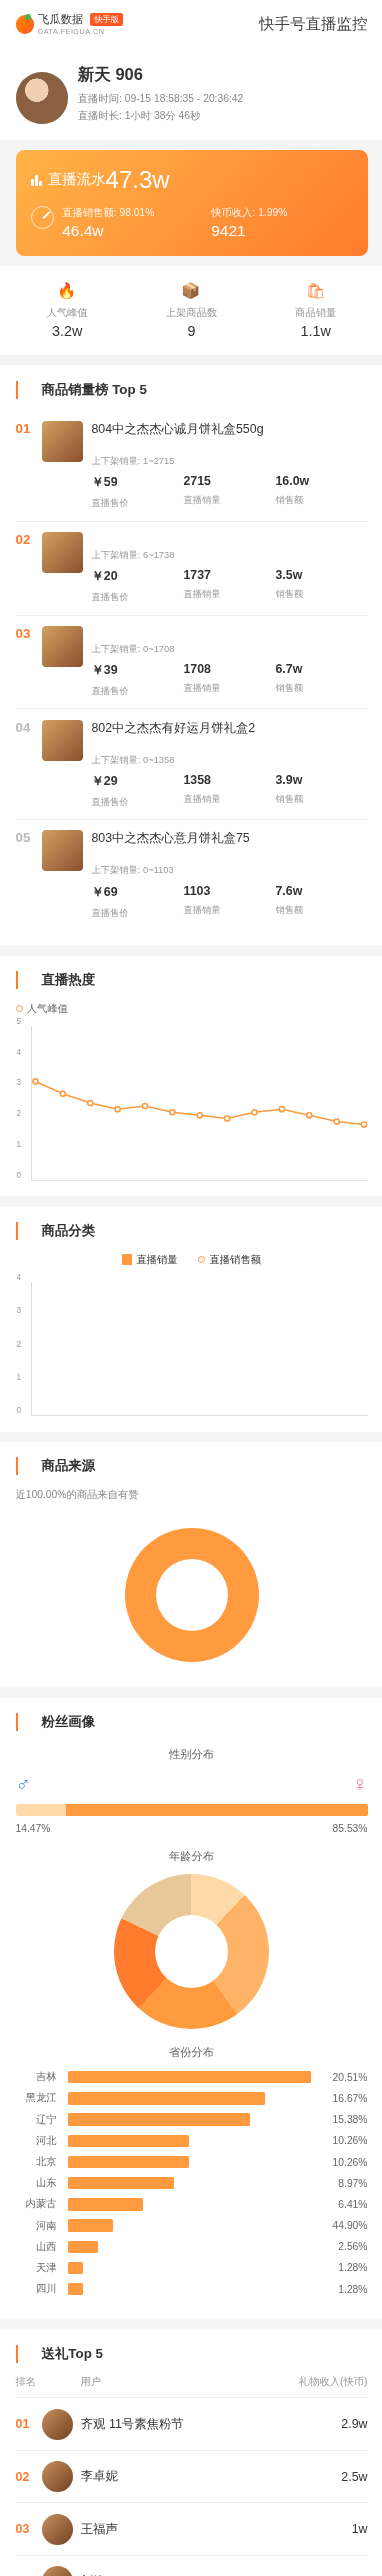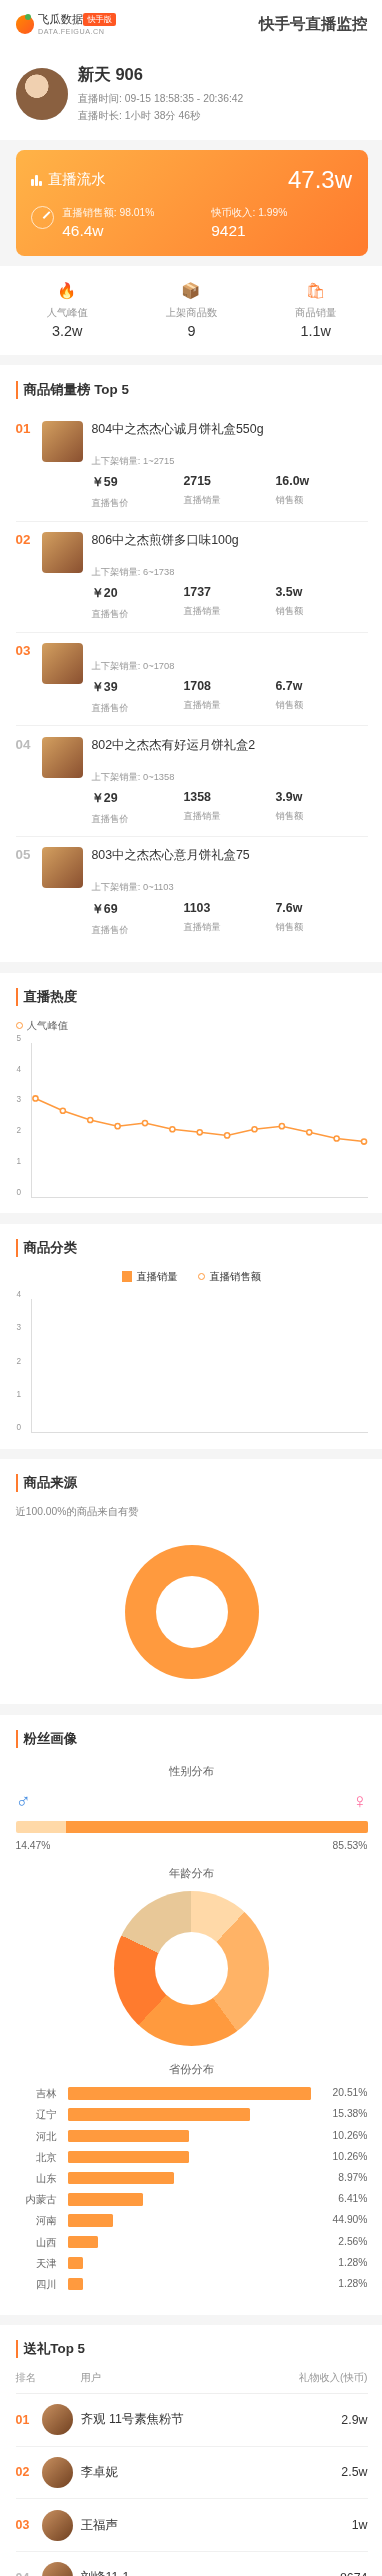--- a/index.html
+++ b/index.html
@@ -3,48 +3,48 @@
 <meta charset="utf-8">
 <style>
 *{margin:0;padding:0;box-sizing:border-box;font-family:-apple-system,"PingFang SC","Microsoft YaHei",sans-serif}
 body{background:#f5f5f5;width:383px;margin:0 auto;font-size:11.3px;color:#333}
 .header{background:#fff;padding:12.4px 15.5px;display:flex;align-items:center;justify-content:space-between}
 .logo-box{display:flex;align-items:center;gap:4.1px}
 .logo-icon{width:18.5px;height:18.5px;background:linear-gradient(135deg,#ff8a00,#ff5722);border-radius:50%;position:relative}
 .logo-icon::after{content:"";position:absolute;width:6.2px;height:6.2px;background:#4caf50;border-radius:50%;top:-1px;left:9.3px}
 .logo-sub{font-size:7.2px;color:#999;letter-spacing:0.5px}
 .logo-badge{background:#ff5722;color:#fff;font-size:8.2px;padding:1px 4.1px;border-radius:2.1px}
-.page-title{font-size:15.5px;font-weight:700;color:#444}
-.profile{background:#fff;padding:15.5px;display:flex;gap:10.3px;align-items:center}
+.page-title{font-size:15.5px;font-weight:400;color:#444}
+.profile{background:#fff;padding:15.5px;display:flex;gap:10.3px;align-items:flex-end}
 .avatar{width:52px;height:52px;border-radius:50%;background:linear-gradient(135deg,#ddd,#bbb);flex-shrink:0;position:relative;overflow:hidden}
 .avatar::after{content:"";position:absolute;inset:0;background:radial-gradient(circle at 40% 35%,#f0d0b0 25%,#8a6040 26%)}
 .profile-info{flex:1}
 .profile-name{font-size:16.5px;font-weight:600;margin-bottom:5.2px}
 .profile-meta{font-size:10.3px;color:#888;line-height:1.6}
 .stream-card{margin:10.3px 15.5px;background:linear-gradient(135deg,#ffb347,#ff7b2e);border-radius:8.2px;padding:15.5px;color:#fff}
-.stream-top{display:flex;align-items:center;justify-content:space-between;margin-bottom:12.4px}
+.stream-top{display:flex;align-items:center;justify-content:flex-start;margin-bottom:12.4px}
 .stream-title-box{display:flex;align-items:center;gap:6.2px}
 .bar-icon{display:flex;gap:1.5px;align-items:flex-end;height:13.4px}
 .bar-icon span{width:2.6px;background:#fff;border-radius:1px}
 .bar-icon span:nth-child(1){height:7.2px}.bar-icon span:nth-child(2){height:11.3px}.bar-icon span:nth-child(3){height:5.2px}
 .stream-title{font-size:14.4px}
 .stream-amount{font-size:24px;font-weight:300}
 .stream-row{display:flex;align-items:flex-start;gap:8.2px}
 .odometer{width:23px;height:23px;border:1.5px solid rgba(255,255,255,.7);border-radius:50%;position:relative}
 .odometer::after{content:"";position:absolute;width:1.5px;height:9.3px;background:#fff;top:2.1px;left:50%;transform-origin:bottom;transform:translateX(-50%) rotate(45deg)}
 .stream-col{flex:1}
 .stream-label{font-size:10.3px;opacity:.9}
 .stream-val{font-size:15.5px;font-weight:300;margin-top:2.1px}
 .stat-bar{background:#fff;display:flex;padding:15.5px 5.2px}
 .stat-item{flex:1;text-align:center}
 .stat-icon{width:18.5px;height:18.5px;margin:0 auto 6.2px;display:flex;align-items:center;justify-content:center;font-size:15.5px}
 .stat-label{font-size:10.3px;color:#999;margin-bottom:3.1px}
 .stat-val{font-size:14.4px;color:#333}
 .section{background:#fff;margin-top:10.3px;padding:15.5px}
-.sec-title{font-size:13.4px;font-weight:600;padding-left:6px;border-left:2.6px solid #ff7b2e;margin-bottom:12.4px}
+.sec-title{font-size:13.4px;font-weight:600;padding-left:24px;border-left:2.6px solid #ff7b2e;margin-bottom:12.4px}
 .rank-item{display:flex;gap:8.2px;padding:10.3px 0;border-bottom:0.5px solid #f0f0f0}
 .rank-item:last-child{border:none}
 .rank-num{font-size:13.4px;font-weight:700;color:#ff7b2e;width:18.5px;flex-shrink:0}
 .rank-num.gray{color:#bbb}
 .rank-img{width:41px;height:41px;background:linear-gradient(135deg,#d4a060,#8a5030);border-radius:4.1px;flex-shrink:0}
 .rank-body{flex:1;min-width:0}
 .rank-name{font-size:12.4px;font-weight:500;white-space:nowrap;overflow:hidden;text-overflow:ellipsis}
 .rank-sub{font-size:9.3px;color:#999;margin-top:17px}
 .rank-metrics{display:flex;margin-top:6.2px}
 .rank-m{flex:1}
@@ -63,21 +63,21 @@
 .donut{width:134px;height:134px;border-radius:50%;background:conic-gradient(#ff9a3e 0 360deg);position:relative}
 .donut::after{content:"";position:absolute;inset:31px;background:#fff;border-radius:50%}
 .gender-row{display:flex;justify-content:space-between;align-items:flex-end;margin-bottom:8.2px}
 .gender-icon{font-size:20.6px}
 .gender-icon.m{color:#4a90e2}.gender-icon.f{color:#ff6b9d}
 .gender-bar{height:12.4px;background:#ffd9a8;border-radius:2.1px;position:relative;overflow:hidden;margin-bottom:6.2px}
 .gender-bar-fill{position:absolute;right:0;top:0;bottom:0;background:#ff9a3e}
 .gender-pct{display:flex;justify-content:space-between;font-size:10.3px;color:#666}
 .age-donut{width:155px;height:155px;margin:10.3px auto;border-radius:50%;position:relative}
 .age-donut::after{content:"";position:absolute;inset:41px;background:#fff;border-radius:50%}
-.prov-row{display:flex;align-items:flex-start;margin-bottom:7.2px;gap:11px}
+.prov-row{display:flex;align-items:center;margin-bottom:7.2px;gap:11px}
 .prov-name{width:41px;font-size:10.3px;color:#666;text-align:right}
 .prov-bar-wrap{flex:1;height:12.4px;position:relative}
 .prov-bar{height:100%;background:#ff9a3e;border-radius:1.5px}
 .prov-val{width:46px;font-size:10.3px;color:#666;text-align:right}
 .gift-head{display:flex;font-size:10.3px;color:#999;padding:0 0 8.2px;border-bottom:0.5px solid #eee}
 .gift-row{display:flex;align-items:center;padding:10.3px 0;border-bottom:0.5px solid #f0f0f0}
 .gift-num{width:26px;font-size:12.4px;font-weight:600;color:#ff7b2e}
 .gift-num.gray{color:#bbb}
 .gift-ava{width:31px;height:31px;border-radius:50%;background:linear-gradient(135deg,#c89060,#704020);margin-right:8.2px}
 .gift-name{flex:1;font-size:12.4px}
@@ -86,21 +86,21 @@
 .cat-chart{height:134px;border-left:0.5px solid #ddd;border-bottom:0.5px solid #ddd;margin-left:15.5px;position:relative}
 .cat-y{position:absolute;left:-15.5px;font-size:8.2px;color:#999}
 </style>
 </head>
 <body>
 
 <div class="header">
   <div class="logo-box">
     <div class="logo-icon"></div>
     <div>
-      <div style="display:flex;gap:0;align-items:center">
+      <div style="display:flex;gap:7px;align-items:center">
         <span>飞瓜数据</span>
         <span class="logo-badge">快手版</span>
       </div>
       <div class="logo-sub">DATA.FEIGUA.CN</div>
     </div>
   </div>
   <div class="page-title">快手号直播监控</div>
 </div>
 
 <div class="profile">
@@ -181,21 +181,20 @@
               <div class="rank-mv">16.0w</div>
               <div class="rank-ml">销售额</div>
             </div>
       </div>
     </div>
   </div>
       <div class="rank-item">
     <div class="rank-num ">02</div>
     <div class="rank-img"></div>
     <div class="rank-body">
-      <div class="rank-name">806中之杰煎饼多口味100g</div>
       <div class="rank-sub">上下架销量: 6~1738</div>
       <div class="rank-metrics">
         <div class="rank-m">
               <div class="rank-mv">￥20</div>
               <div class="rank-ml">直播售价</div>
             </div>
         <div class="rank-m">
               <div class="rank-mv">1737</div>
               <div class="rank-ml">直播销量</div>
             </div>
@@ -350,20 +349,27 @@
   <div class="sub-title">省份分布</div>
   <div id="prov-list">
       <div class="prov-row">
     <div class="prov-name">吉林</div>
     <div class="prov-bar-wrap">
           <div class="prov-bar" style="width:100%"></div>
         </div>
     <div class="prov-val">20.51%</div>
   </div>
       <div class="prov-row">
+    <div class="prov-name">黑龙江</div>
+    <div class="prov-bar-wrap">
+          <div class="prov-bar" style="width:81.27742564602633%"></div>
+        </div>
+    <div class="prov-val">16.67%</div>
+  </div>
+      <div class="prov-row">
     <div class="prov-name">辽宁</div>
     <div class="prov-bar-wrap">
           <div class="prov-bar" style="width:74.9878108239883%"></div>
         </div>
     <div class="prov-val">15.38%</div>
   </div>
       <div class="prov-row">
     <div class="prov-name">河北</div>
     <div class="prov-bar-wrap">
           <div class="prov-bar" style="width:50.024378352023405%"></div>

